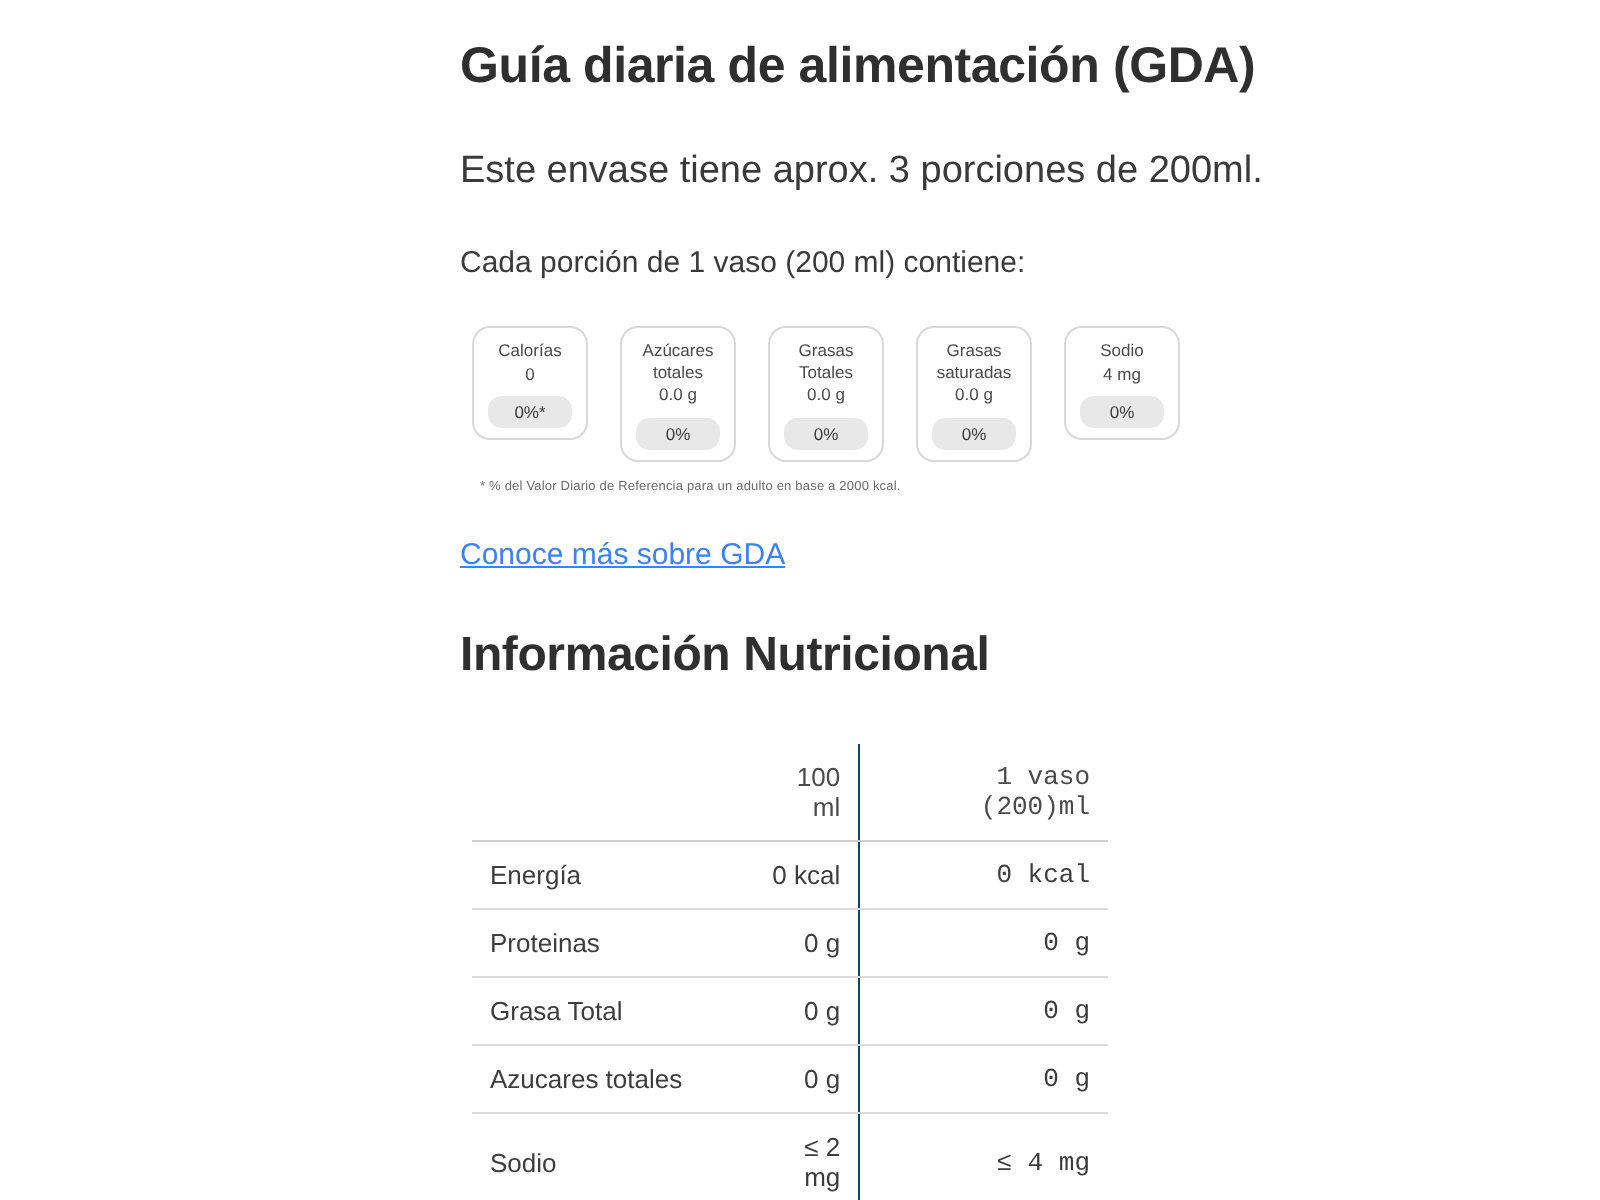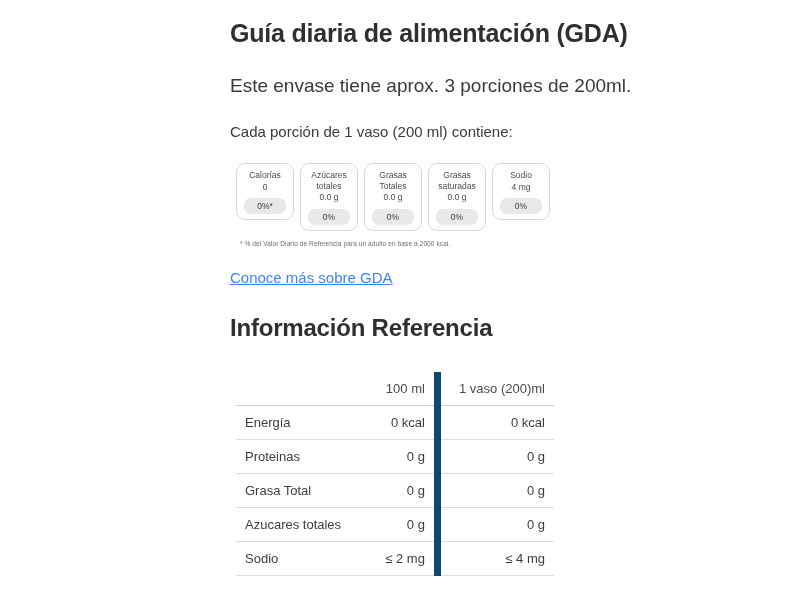--- a/index.html
+++ b/index.html
@@ -47,21 +47,21 @@
     color: #3a3a3a;
     margin: 23px 0 0 0;
     line-height: 1.3;
   }
 
   
   .gda-strip {
     margin: 22px 0 0 6px;
     display: flex;
     align-items: flex-start;
-    gap: 6px;
+    gap: 16px;
   }
   .gda-cell {
     width: 58px;
     border: 1px solid #d8d8d8;
     border-radius: 9px;
     background: #ffffff;
     padding: 6px 2px 5px 2px;
     text-align: center;
     box-sizing: border-box;
   }
@@ -135,25 +135,26 @@
     text-align: left;
   }
   table.nut-table tbody tr td {
     border-bottom: 1px solid #dcdcdc;
   }
   table.nut-table tbody tr:last-child td {
     border-bottom: 1px solid #dcdcdc;
   }
   
   table.nut-table th.c1, table.nut-table td.c1 {
-    border-right: 7px solid #0c4a6e;
+    border-right: 1px solid #0c4a6e;
   }
   table.nut-table th.c2, table.nut-table td.c2 {
     padding-left: 14px;
     text-align: right;
+    font-family: Liberation Mono, monospace;
   }
 </style>
 </head>
 <body>
 
 <div class="page">
   <div class="content">
 
     <h1 class="gda-title">Guía diaria de alimentación (GDA)</h1>
 
@@ -194,21 +195,21 @@
         <div class="val">4 mg</div>
         <div class="pct">0%</div>
       </div>
 
     </div>
 
     <div class="gda-foot">* % del Valor Diario de Referencia para un adulto en base a 2000 kcal.</div>
 
     <a class="gda-link" href="#">Conoce más sobre GDA</a>
 
-    <h2 class="nut-title">Información Referencia</h2>
+    <h2 class="nut-title">Información Nutricional</h2>
 
     <table class="nut-table">
       <thead>
         <tr>
           <th class="c0"></th>
           <th class="num c1">100 ml</th>
           <th class="c2">1 vaso (200)ml</th>
         </tr>
       </thead>
       <tbody>

